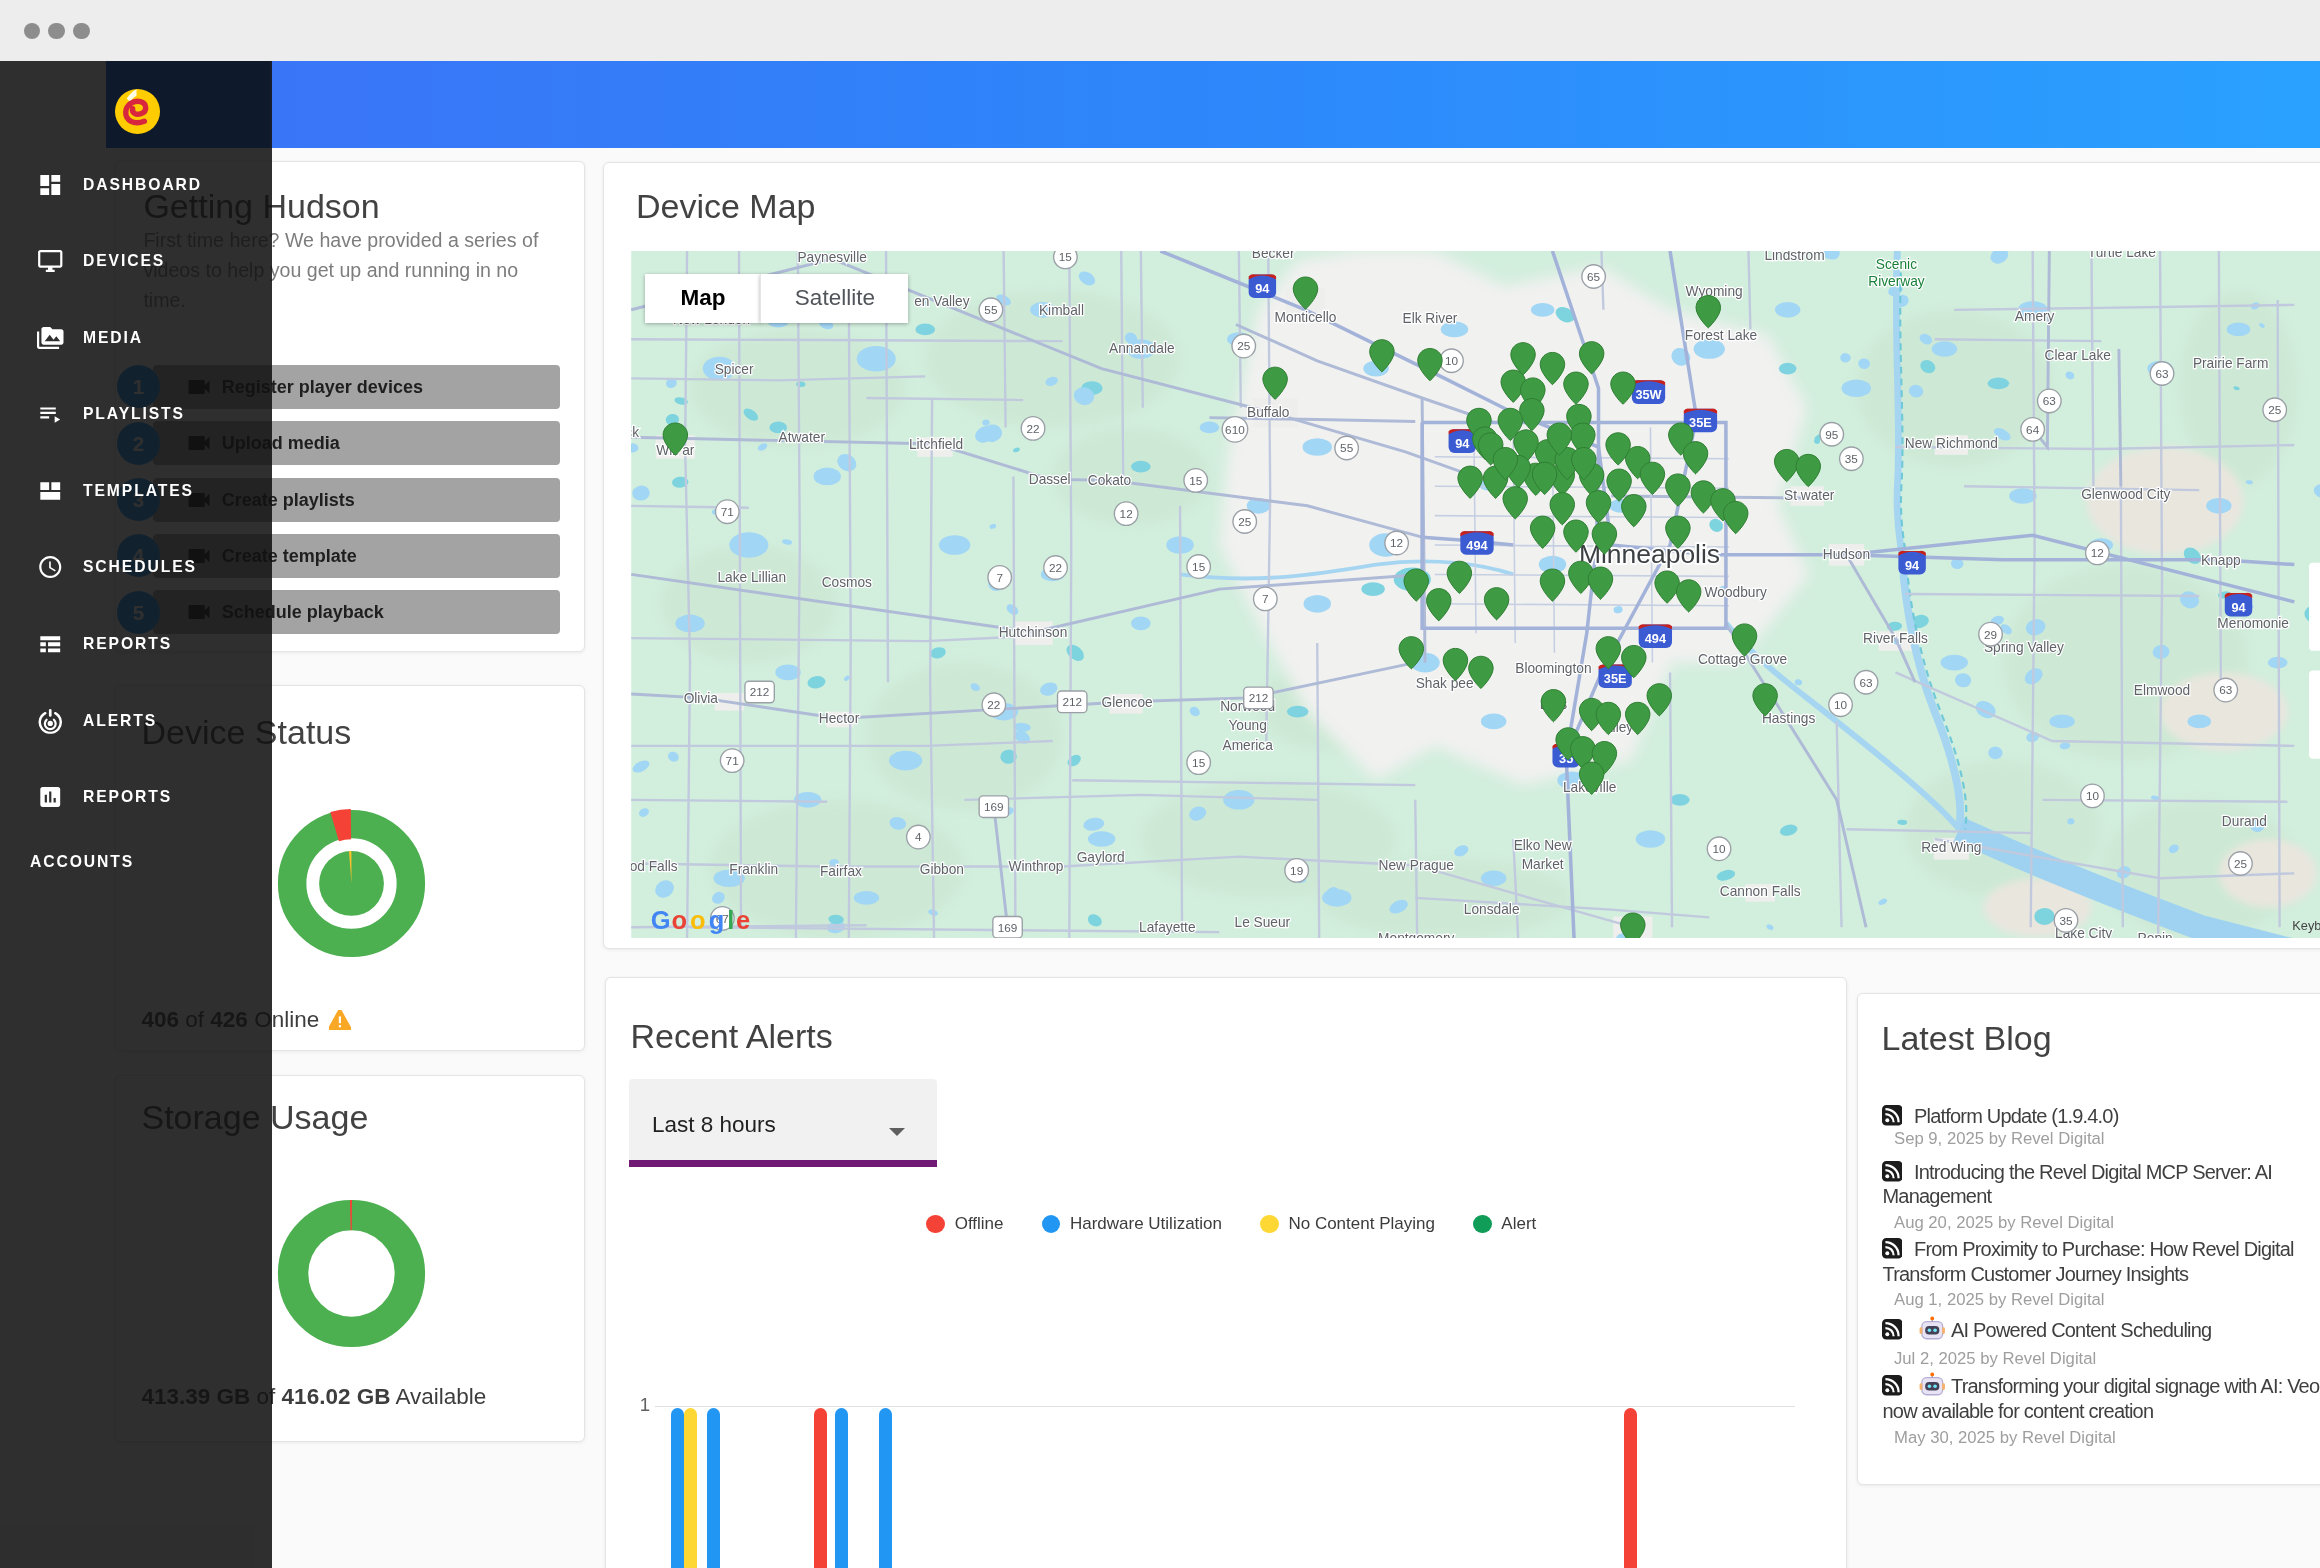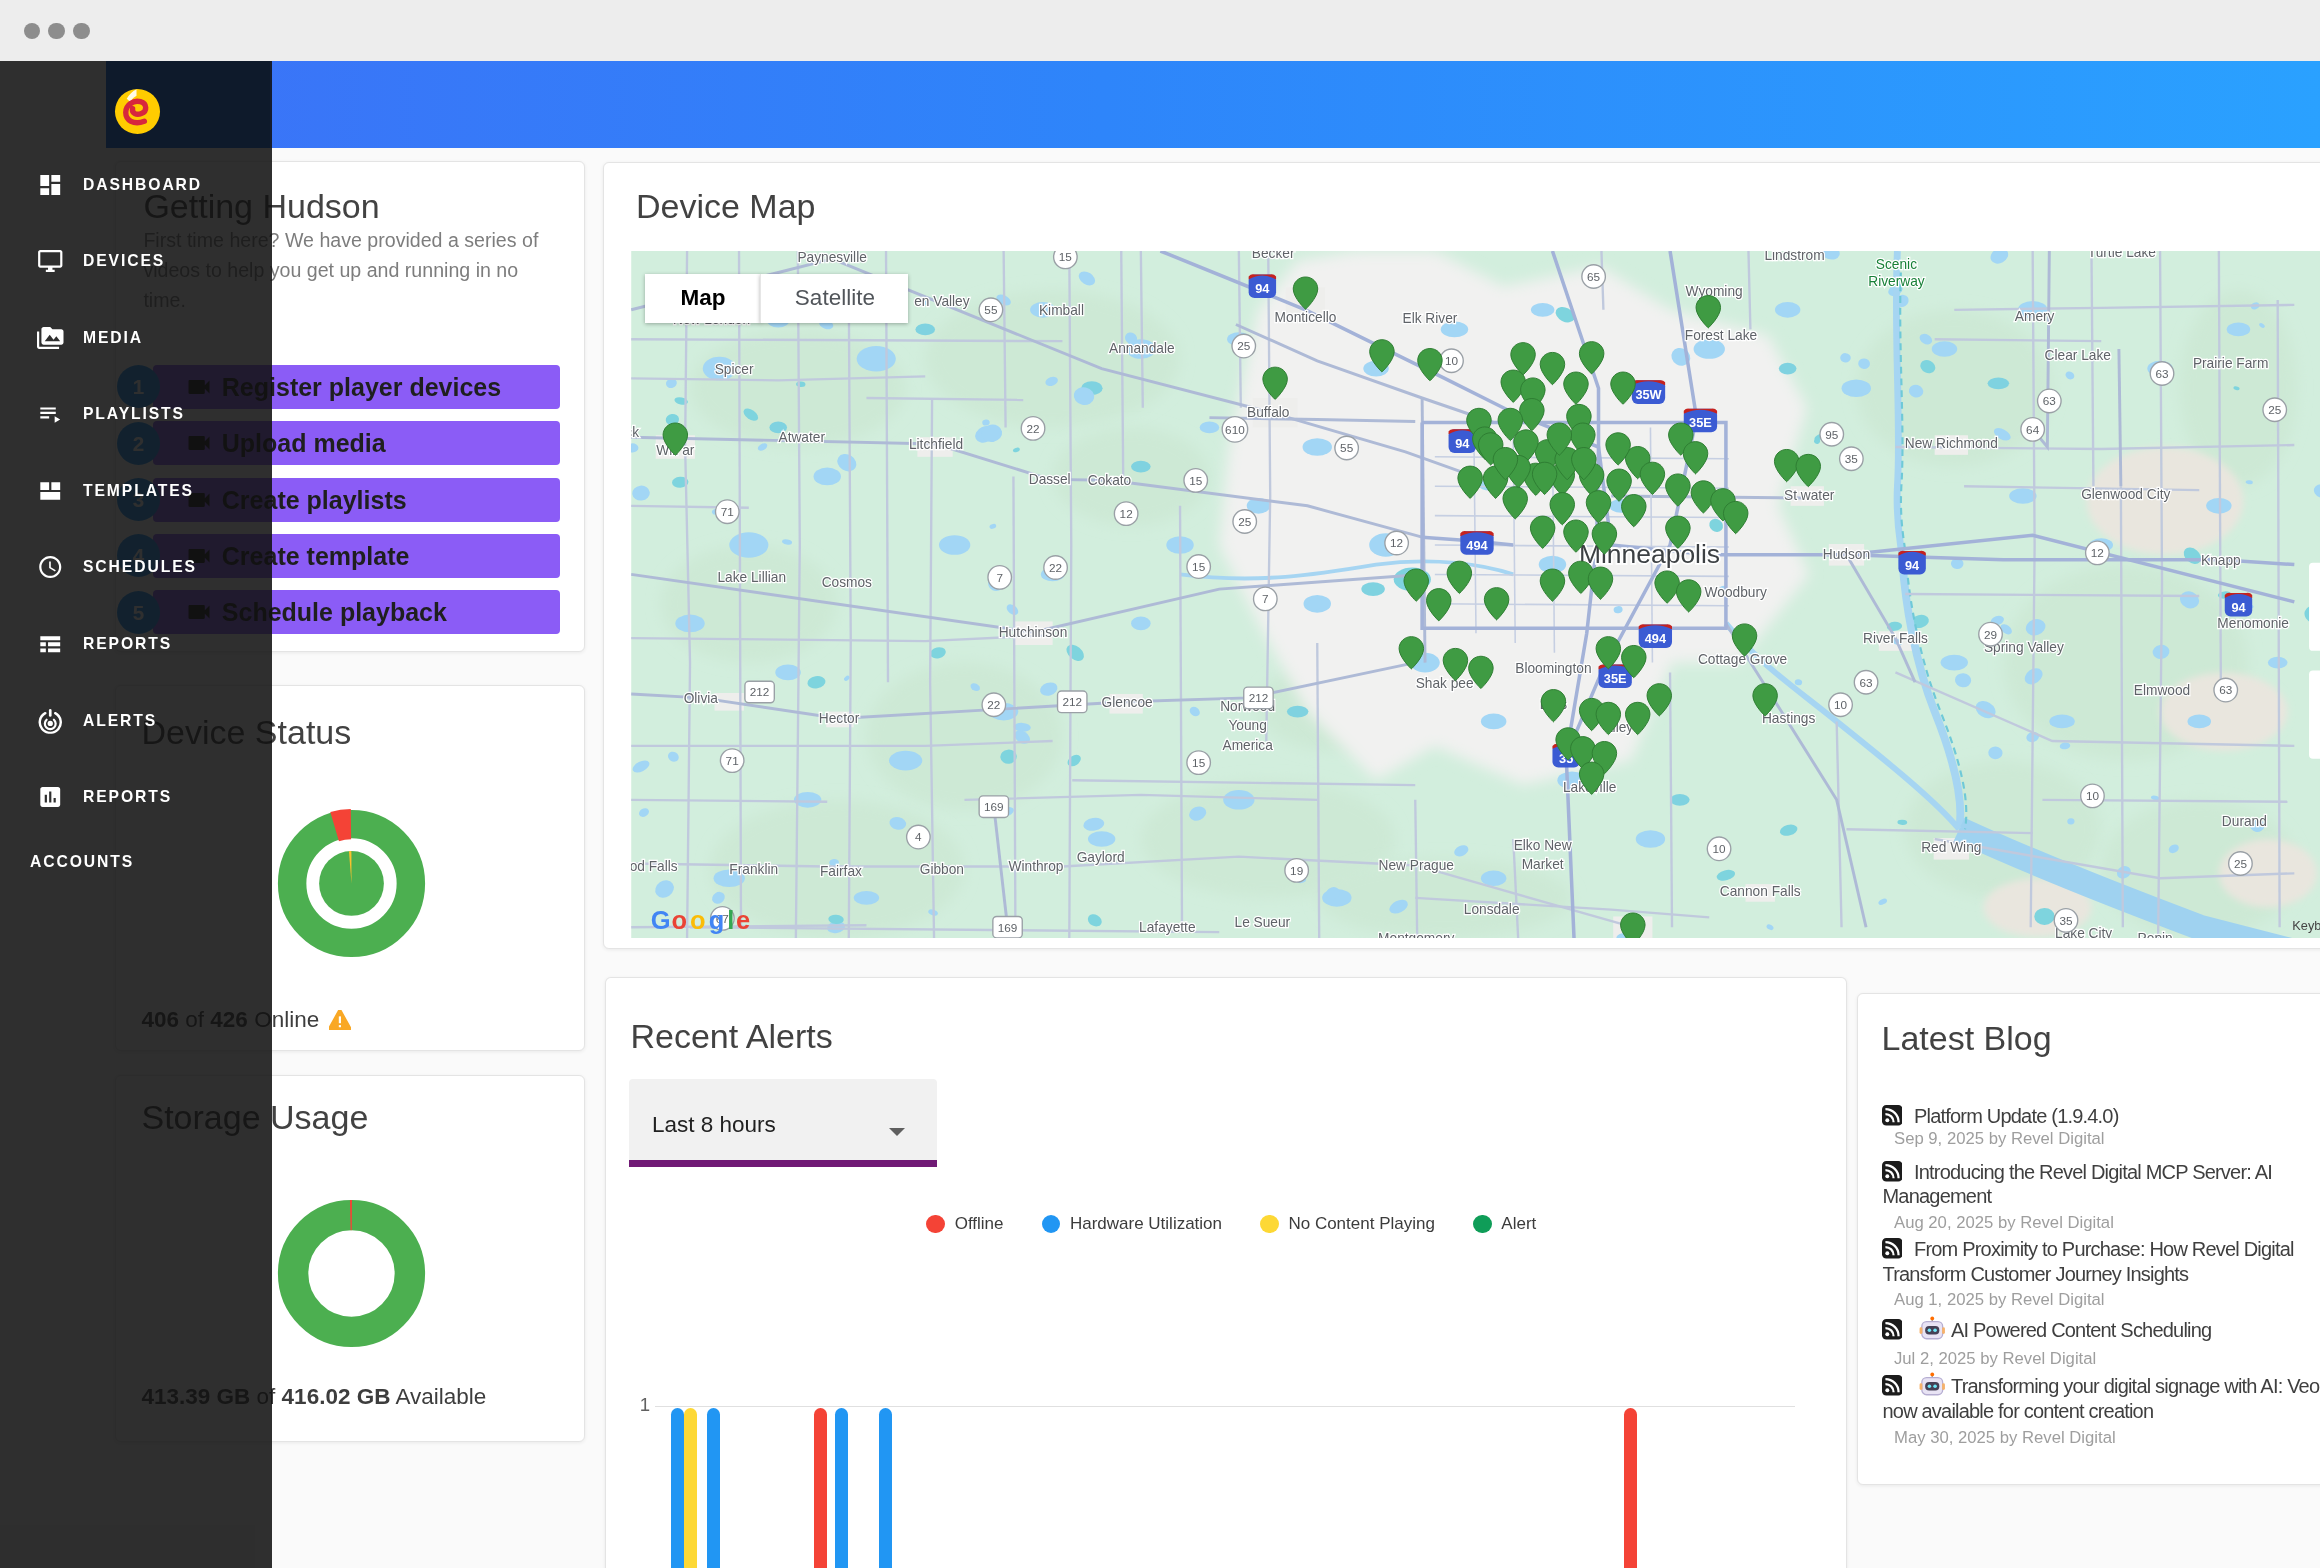--- a/index.html
+++ b/index.html
@@ -6,21 +6,21 @@
 #root{position:relative;width:2321px;height:1568px;overflow:hidden;background:#fff}
 .abs{position:absolute}
 #chrome{left:0;top:0;width:2321px;height:61px;background:#ededed}
 .dot{position:absolute;top:22.5px;width:16.7px;height:16.7px;border-radius:50%;background:#8d8d8d}
 #toolbar{left:106px;top:61px;width:2215px;height:87px;background:linear-gradient(90deg,#3c72f7 0%,#2e85fa 45%,#2aa1ff 100%)}
 #page{left:0;top:148px;width:2321px;height:1420px;background:#fafafa}
 .card{position:absolute;background:#fff;border:1px solid #e4e4e4;border-radius:5.9px;box-shadow:0 1px 3.9px rgba(0,0,0,.07)}
 h2{font-size:34px;font-weight:400;color:#424242;letter-spacing:0;position:absolute;white-space:nowrap}
 
 #gs p{position:absolute;left:27.4px;top:63px;width:404px;font-size:19.6px;line-height:30px;color:#7d7d7d}
-.row{position:absolute;left:37px;width:407px;height:44px;background:#8b5cf6;border-radius:3.9px;display:flex;align-items:center;padding-left:32px;font-size:25px;font-weight:700;color:#1f1f1f;white-space:nowrap}
+.row{position:absolute;left:37px;width:407px;height:44px;background:#a3a3a3;border-radius:3.9px;display:flex;align-items:center;padding-left:32px;font-size:18px;font-weight:700;color:#1f1f1f;white-space:nowrap}
 .row svg{margin-right:8.8px}
 .stepc{position:absolute;left:1px;width:43px;height:43px;border-radius:50%;background:#2196f3;color:#fff;font-size:20.6px;font-weight:700;display:flex;align-items:center;justify-content:center}
 .cap{position:absolute;left:25.5px;font-size:22.5px;color:#3d3d3d;white-space:nowrap}
 .cap b{font-weight:700}
 
 #drawer{left:0;top:61px;width:272px;height:1507px;background:rgba(16,16,16,.872)}
 .mi{position:absolute;left:0;width:272px;height:47px;color:#fff}
 .mi svg{position:absolute;left:37px;top:50%;transform:translateY(-50%)}
 .mi span{position:absolute;left:83px;top:50%;transform:translateY(-50%);font-size:15.7px;font-weight:700;letter-spacing:1.9px;white-space:nowrap}
 

